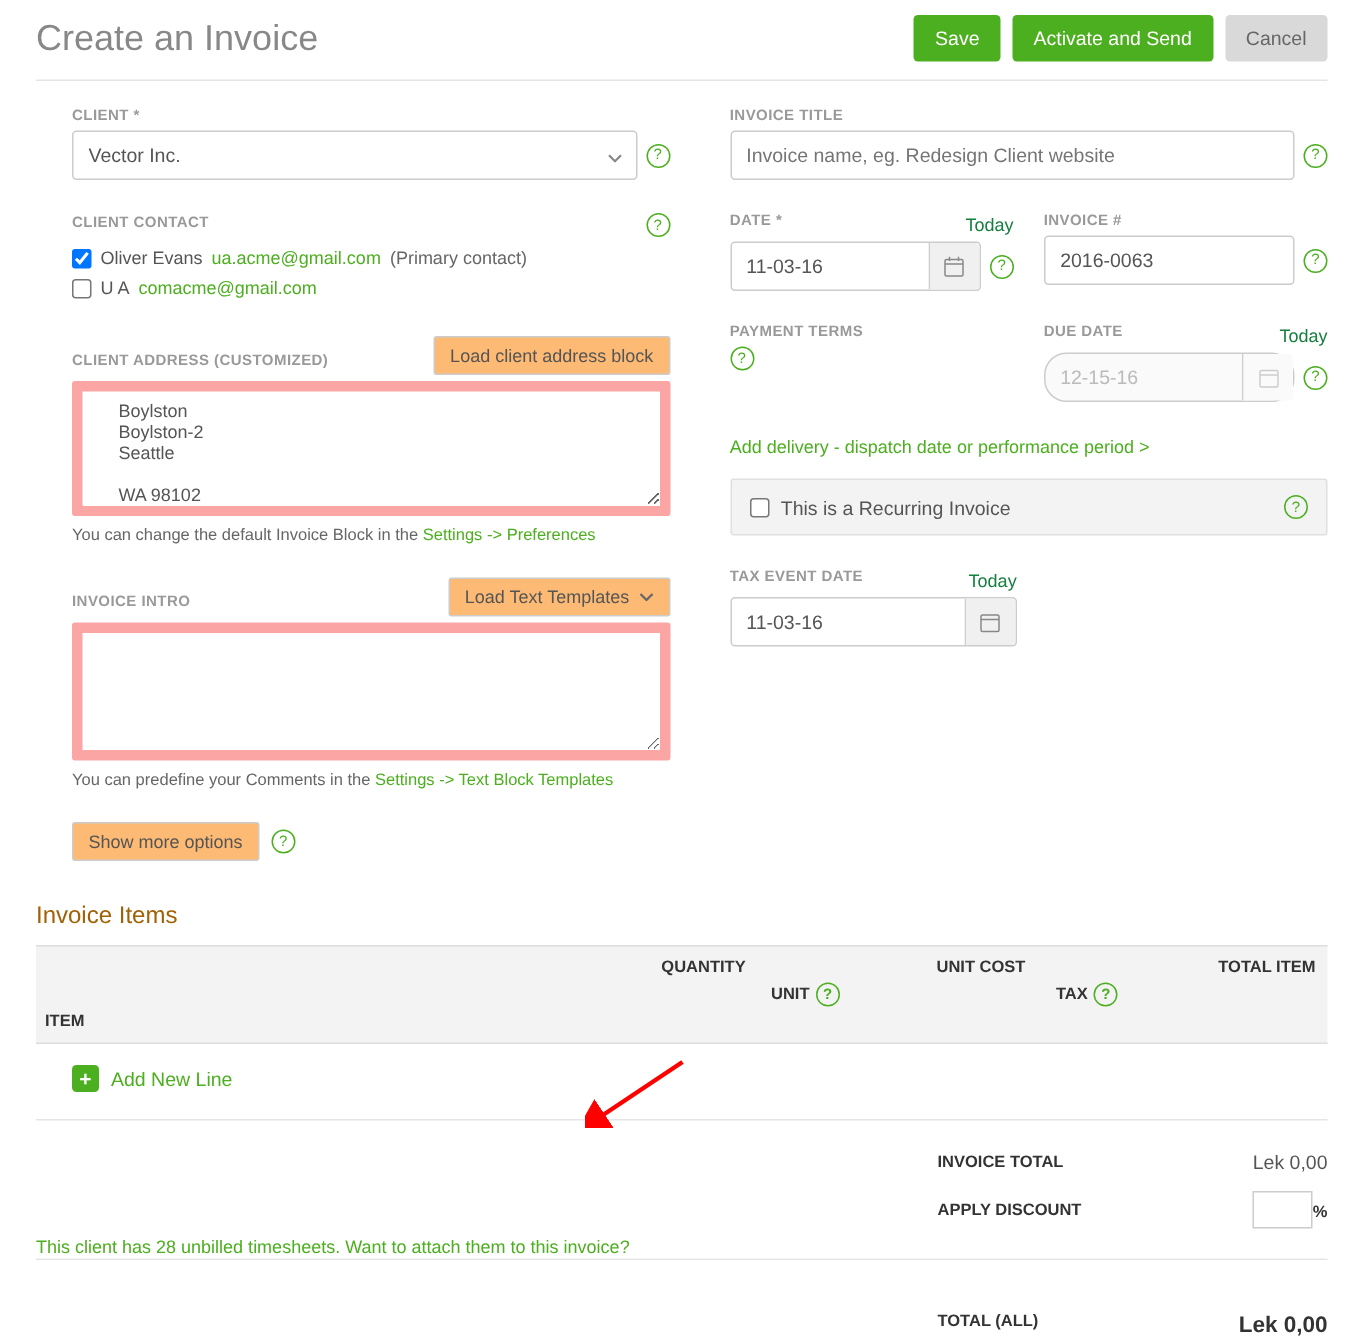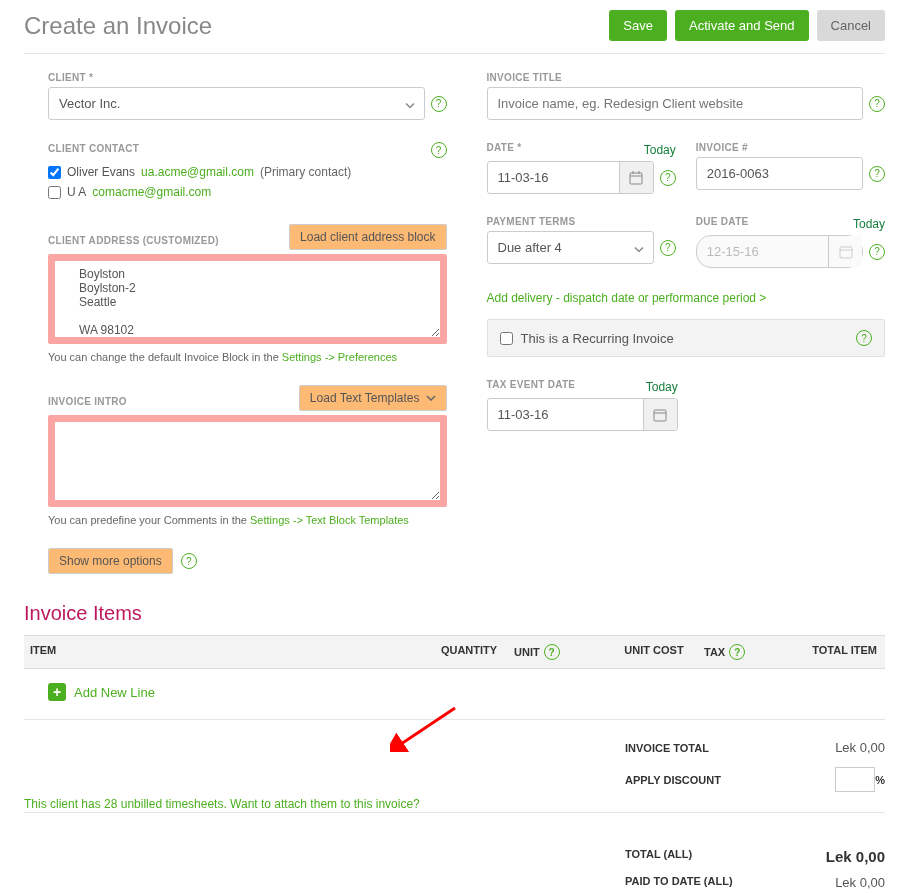--- a/index.html
+++ b/index.html
@@ -31,23 +31,23 @@
 .small-btn { background: #fdba74; border: 1px solid #ccc; color: #555; padding: 5px 10px; font-size: 12px; border-radius: 2px; cursor: pointer; display: inline-flex; align-items: center; gap: 6px; }
 .two-fields { display: flex; gap: 20px; }
 .two-fields > div { flex: 1; }
 .today-link { color: #15803d; font-size: 12px; text-decoration: none; }
 .date-input-wrap { position: relative; }
 .cal-icon { position: absolute; right: 1px; top: 1px; bottom: 1px; width: 34px; background: #f0f0f0; border-left: 1px solid #ccc; display: flex; align-items: center; justify-content: center; color: #888; border-radius: 0 3px 3px 0; }
 .disabled-input { background: #fafafa; color: #bbb; border-radius: 15px; }
 .recurring-box { background: #f3f3f3; border: 1px solid #e0e0e0; padding: 10px 12px; display: flex; align-items: center; justify-content: space-between; border-radius: 2px; }
 .recurring-box label { display: flex; align-items: center; gap: 8px; font-size: 13px; color: #555; }
 .delivery-link { color: #4caf1f; font-size: 12px; text-decoration: none; display: inline-block; margin-bottom: 14px; }
-.items-title { font-size: 20px; font-weight: 400; color: #be185d; margin: 28px 0 10px; }
+.items-title { font-size: 16px; font-weight: 400; color: #a16207; margin: 28px 0 10px; }
 .items-header { display: flex; background: #f3f3f3; border-top: 1px solid #ddd; border-bottom: 1px solid #ddd; padding: 8px 0; font-size: 11px; font-weight: 700; color: #333; }
-.col-item { flex: 0 0 400px; padding-left: 6px; }
+.col-item { flex: 0 0 400px; padding-left: 6px; margin-top: 36px; }
 .col-qty { flex: 0 0 90px; text-align: center; }
 .col-unit { flex: 0 0 90px; text-align: left; }
 .col-cost { flex: 0 0 100px; text-align: center; }
 .col-tax { flex: 0 0 80px; text-align: left; }
 .col-total { flex: 1; text-align: right; padding-right: 8px; }
 .add-line { display: flex; align-items: center; gap: 8px; padding: 14px 0 18px 24px; border-bottom: 1px solid #e5e5e5; }
 .plus-badge { width: 18px; height: 18px; background: #4caf1f; color: #fff; border-radius: 3px; display: flex; align-items: center; justify-content: center; font-size: 14px; font-weight: 700; }
 .add-line a { color: #4caf1f; text-decoration: none; font-size: 13px; }
 .totals-block { display: flex; justify-content: flex-end; padding: 14px 0; border-bottom: 1px solid #e5e5e5; }
 .totals-grid { width: 260px; }
@@ -188,26 +188,20 @@
           <input class="text-input" value="2016-0063" style="">
           <span class="help-icon">?</span>
         </div>
       </div>
     </div>
 
     <div class="section-gap two-fields">
       <div>
         <span class="field-label">PAYMENT TERMS</span>
         <div class="input-row">
-          <div class="input-wrap">
-            <select class="select-input"><option>Due after 4</option></select>
-            <span class="chev"><svg width="10" height="6" viewBox="0 0 10 6">
-                  <path d="M1 1l4 4 4-4" stroke="#888" stroke-width="1.5" fill="none"></path>
-                </svg></span>
-          </div>
           <span class="help-icon">?</span>
         </div>
       </div>
       <div>
         <div class="label-row">
           <span class="field-label">DUE DATE</span>
           <a href="#" class="today-link">Today</a>
         </div>
         <div class="input-row">
           <div class="input-wrap date-input-wrap">

